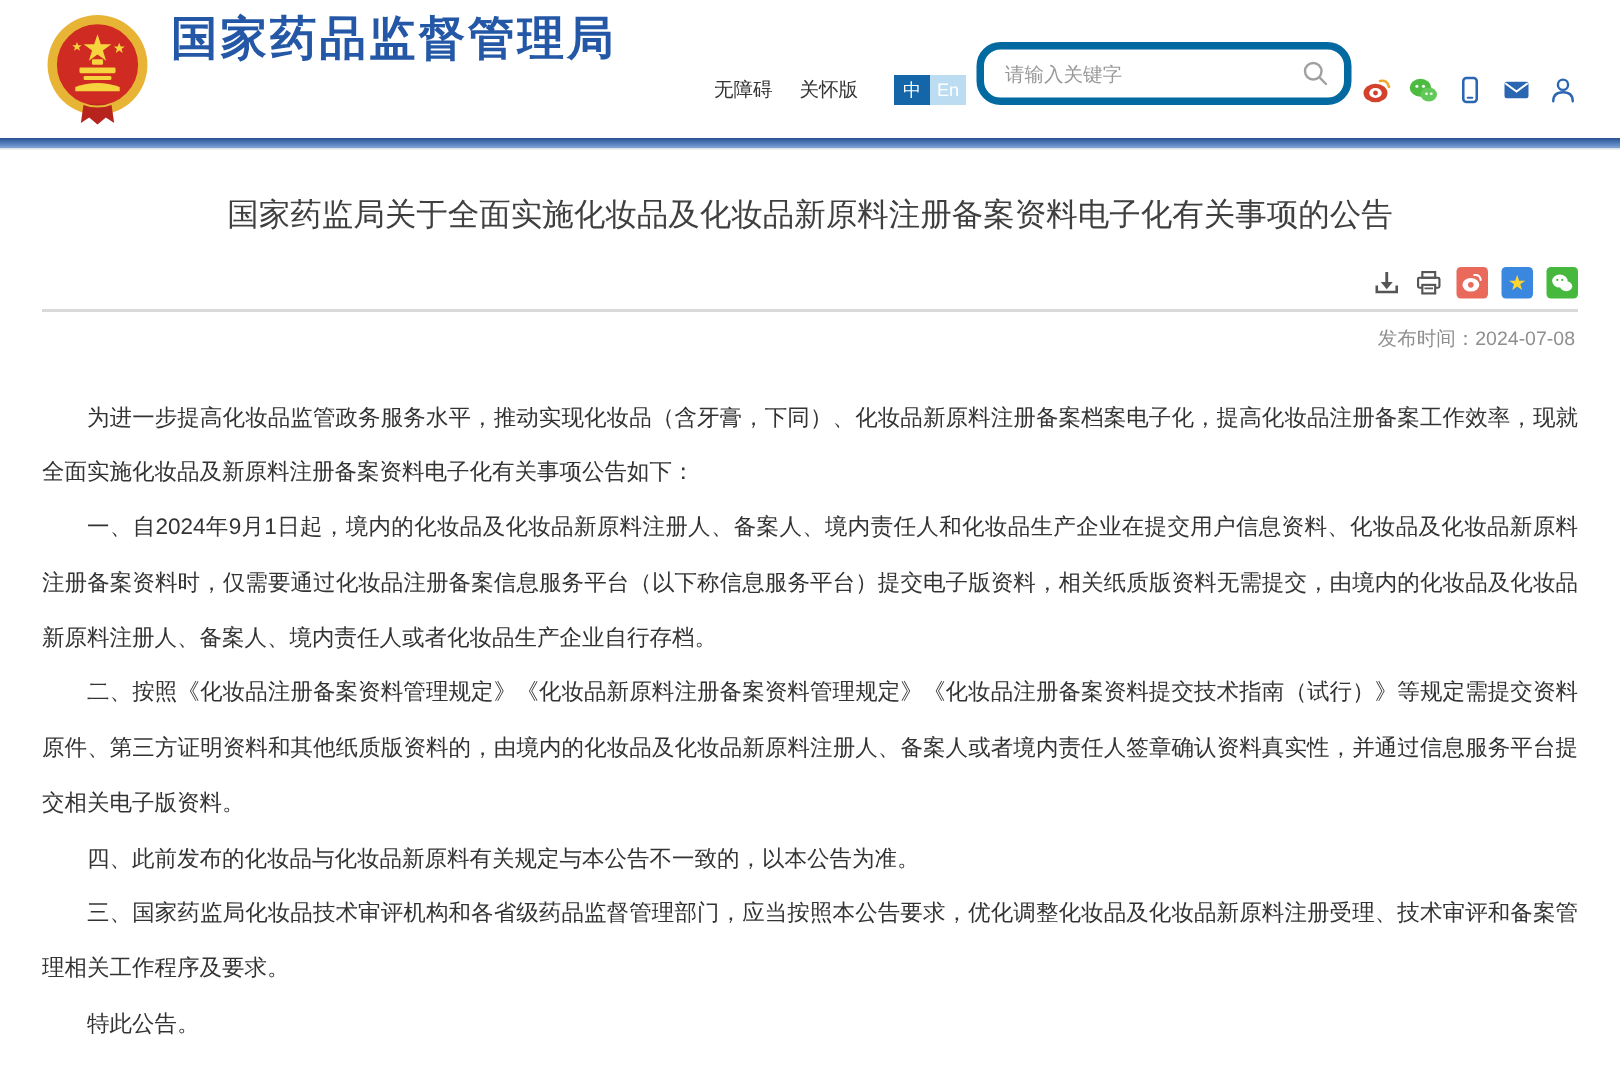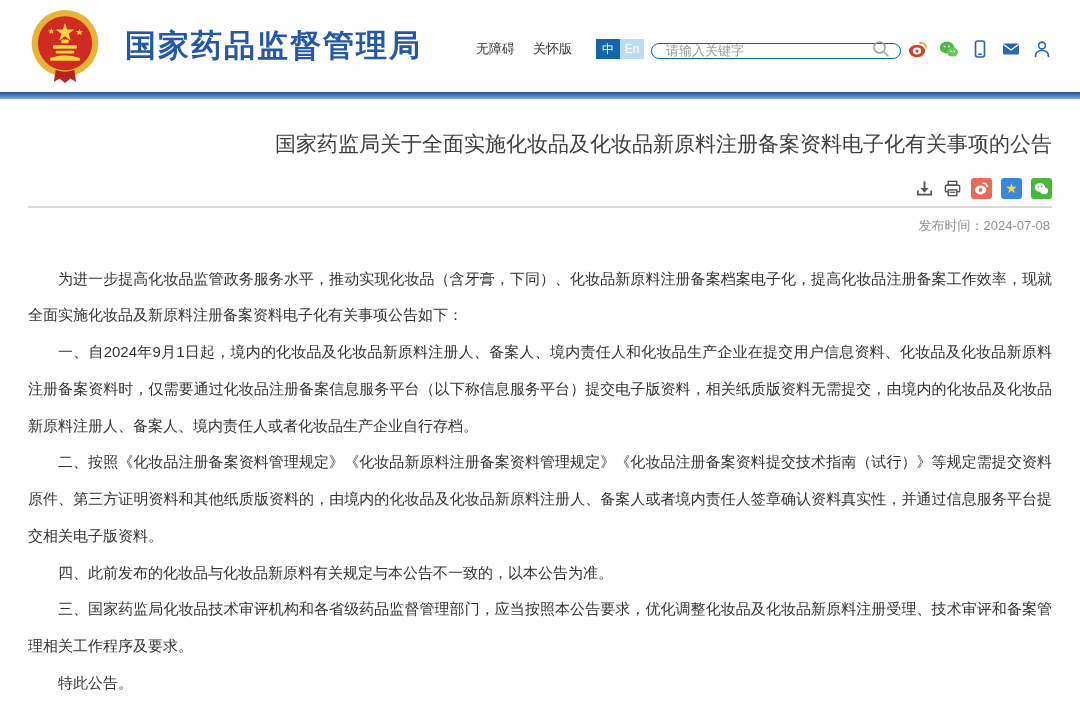--- a/index.html
+++ b/index.html
@@ -2,49 +2,49 @@
 <html><head>
 <meta charset="utf-8">
 <style>
   * { margin:0; padding:0; box-sizing:border-box; }
   html,body { width:1080px; height:718px; background:#fff;
     font-family:"Liberation Sans","DejaVu Sans",sans-serif; color:#333; }
   .page { width:1080px; height:718px; background:#fff; overflow:hidden; }
 
   
   .site-header { height:92px; padding:0 28px; display:flex; justify-content:space-between; align-items:center; background:#fff; }
-  .brand { display:flex; align-items:center; gap:23px; }
+  .brand { display:flex; gap:12px; }
   .emblem { width:74px; height:76px; flex:0 0 auto; }
   .brand-text .cn { font-size:31px; font-weight:bold; color:#2458a6; letter-spacing:2px; line-height:1.15; }
   .brand-text .en { font-size:13.5px; color:#2458a6; margin-top:4px; }
 
   .header-right { display:flex; flex-direction:row; align-items:flex-end; gap:7px; padding-top:6px; }
   .top-links { display:flex; align-items:center; gap:18px; font-size:13px; color:#333; }
   .top-links a { color:#333; text-decoration:none; cursor:pointer; }
   .lang-tabs { display:flex; margin-left:6px; }
   .lang-tab { width:24px; height:20px; display:flex; align-items:center; justify-content:center;
     font-size:12px; color:#fff; cursor:pointer; }
   .lang-tab.cn { background:#1466a8; }
   .lang-tab.en { background:#bcdcf2; }
 
-  .search-box { width:250px; height:16px; border:1px solid #0369a1; border-radius:16px;
-    display:flex; align-items:flex-end; padding:0 10px 0 14px; }
+  .search-box { width:250px; height:42px; border:5px solid #0369a1; border-radius:16px;
+    display:flex; align-items:center; padding:0 10px 0 14px; }
   .search-box input { flex:1; border:none; outline:none; font-size:13px; color:#333; background:transparent;
     font-family:inherit; }
   .search-box input::placeholder { color:#999; }
   .search-btn { width:18px; height:18px; cursor:pointer; display:flex; align-items:center; }
 
   .social-row { display:flex; align-items:center; gap:11px; }
   .social-row .sicon { width:20px; height:20px; display:flex; align-items:center; justify-content:center; cursor:pointer; }
 
   .blue-bar { height:7px; background:linear-gradient(#2a4f8d 0%, #4d79b8 45%, #86a9d8 100%); }
 
   
   .content { padding:0 28px; border-top:1px solid #f0f0f0; }
-  .article-title { text-align:right; margin-top:26px; font-size:21px; color:#3f3f3f; line-height:1.7; font-weight:500; }
+  .article-title { text-align:center; margin-top:26px; font-size:21px; color:#3f3f3f; line-height:1.7; font-weight:500; }
   .article-title .line2 { font-size:20px; }
 
   .toolbar { display:flex; justify-content:flex-end; align-items:center; gap:9px; margin-top:16px; padding-bottom:7px; }
   .tool { cursor:pointer; display:flex; align-items:center; justify-content:center; }
   .share-sq { width:21px; height:21px; border-radius:3px; display:flex; align-items:center; justify-content:center; }
   .share-weibo { background:#e9695a; }
   .share-star { background:#3a87e0; font-size:14px; color:#ffd530; line-height:1; }
   .share-wechat { background:#46b83e; }
 
   .rule { border-bottom:2px solid #d9d9d9; }

